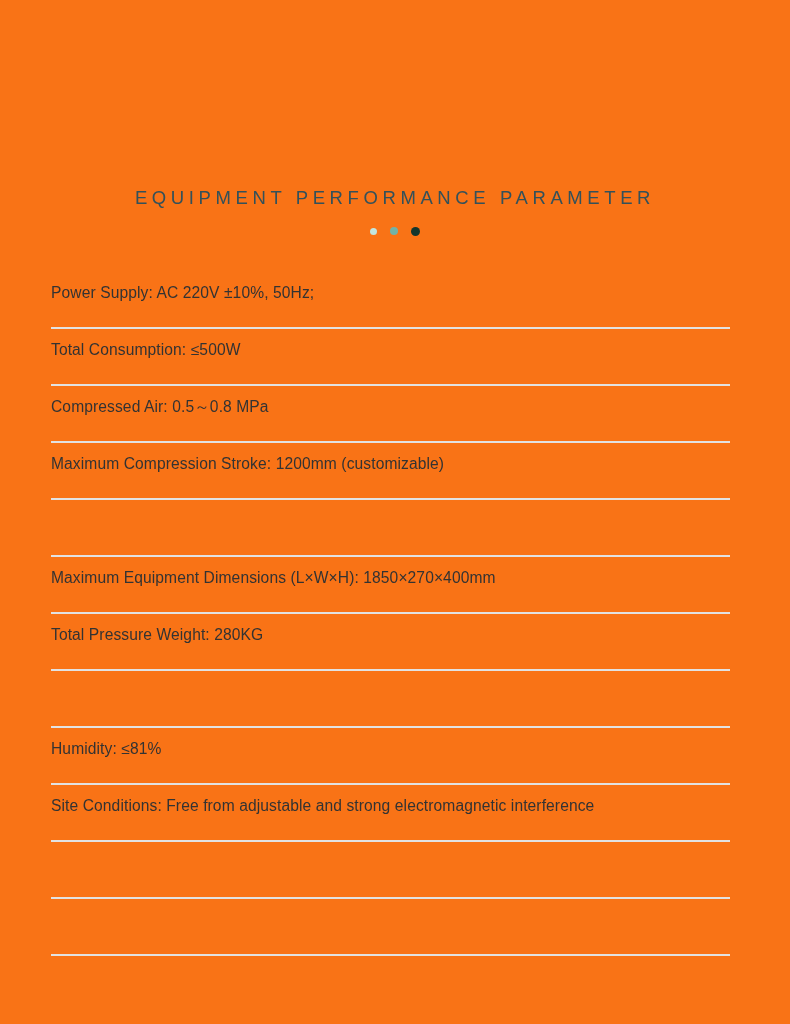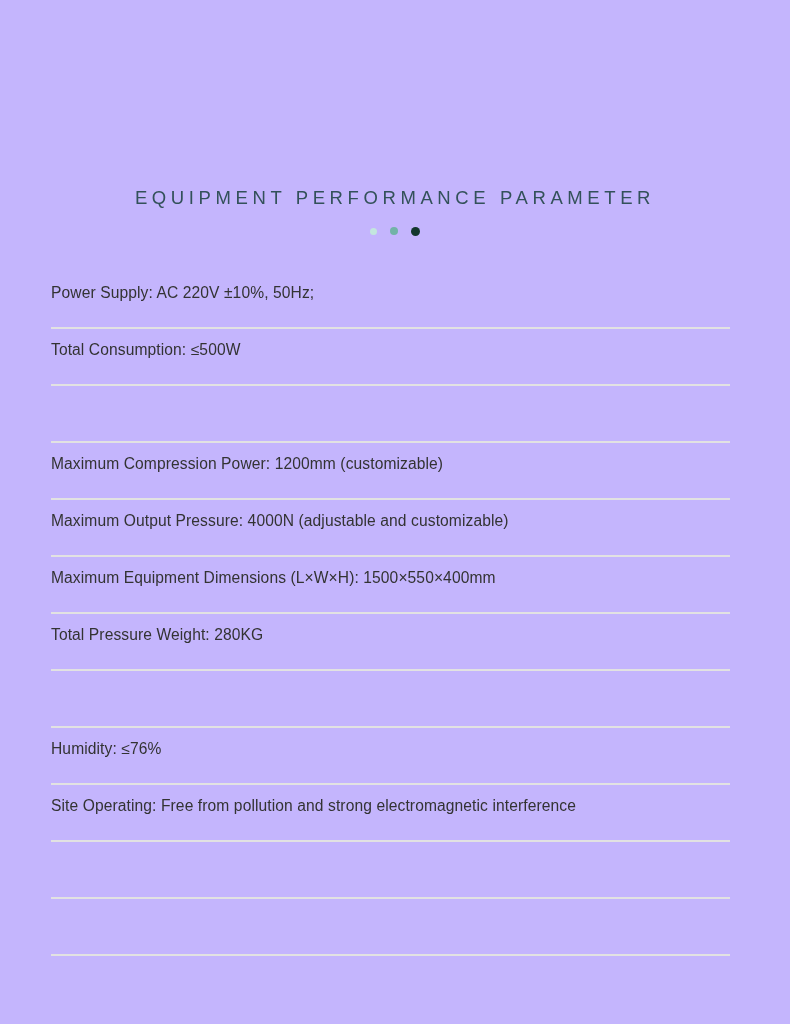--- a/index.html
+++ b/index.html
@@ -12,21 +12,21 @@
     height: 1024px;
     overflow: hidden;
     font-family: "Liberation Sans", sans-serif;
     -webkit-font-smoothing: antialiased;
   }
 
   .page {
     position: relative;
     width: 790px;
     height: 1024px;
-    background: #c4b5fd;
+    background: #f97316;
     box-sizing: border-box;
   }
 
   
   .header {
     padding-top: 186px;
     text-align: center;
   }
   .section-title {
     font-size: 18.5px;
@@ -106,47 +106,47 @@
   <ul class="spec-list">
     <li class="spec-row">
       <span class="spec-text">Power Supply: AC 220V ±10%, 50Hz;</span>
       <span class="spec-divider"></span>
     </li>
     <li class="spec-row">
       <span class="spec-text">Total Consumption: ≤500W</span>
       <span class="spec-divider"></span>
     </li>
     <li class="spec-row">
+      <span class="spec-text">Compressed Air: 0.5～0.8 MPa</span>
       <span class="spec-divider"></span>
     </li>
     <li class="spec-row">
-      <span class="spec-text">Maximum Compression Power: 1200mm (customizable)</span>
+      <span class="spec-text">Maximum Compression Stroke: 1200mm (customizable)</span>
       <span class="spec-divider"></span>
     </li>
     <li class="spec-row">
-      <span class="spec-text">Maximum Output Pressure: 4000N (adjustable and customizable)</span>
       <span class="spec-divider"></span>
     </li>
     <li class="spec-row">
-      <span class="spec-text">Maximum Equipment Dimensions (L×W×H): 1500×550×400mm</span>
+      <span class="spec-text">Maximum Equipment Dimensions (L×W×H): 1850×270×400mm</span>
       <span class="spec-divider"></span>
     </li>
     <li class="spec-row">
       <span class="spec-text">Total Pressure Weight: 280KG</span>
       <span class="spec-divider"></span>
     </li>
     <li class="spec-row">
       <span class="spec-divider"></span>
     </li>
     <li class="spec-row">
-      <span class="spec-text">Humidity: ≤76%</span>
+      <span class="spec-text">Humidity: ≤81%</span>
       <span class="spec-divider"></span>
     </li>
     <li class="spec-row">
-      <span class="spec-text">Site Operating: Free from pollution and strong electromagnetic interference</span>
+      <span class="spec-text">Site Conditions: Free from adjustable and strong electromagnetic interference</span>
       <span class="spec-divider"></span>
     </li>
     <li class="spec-row empty">
 
       <span class="spec-divider"></span>
     </li>
     <li class="spec-row empty">
 
       <span class="spec-divider"></span>
     </li>

